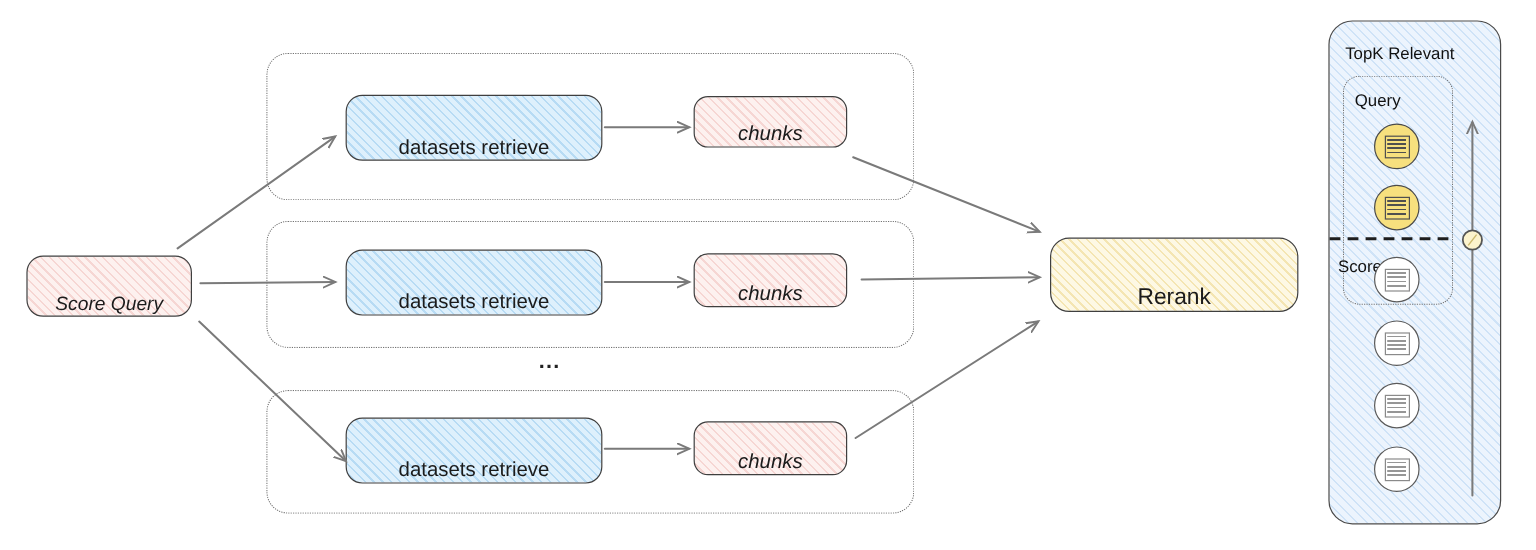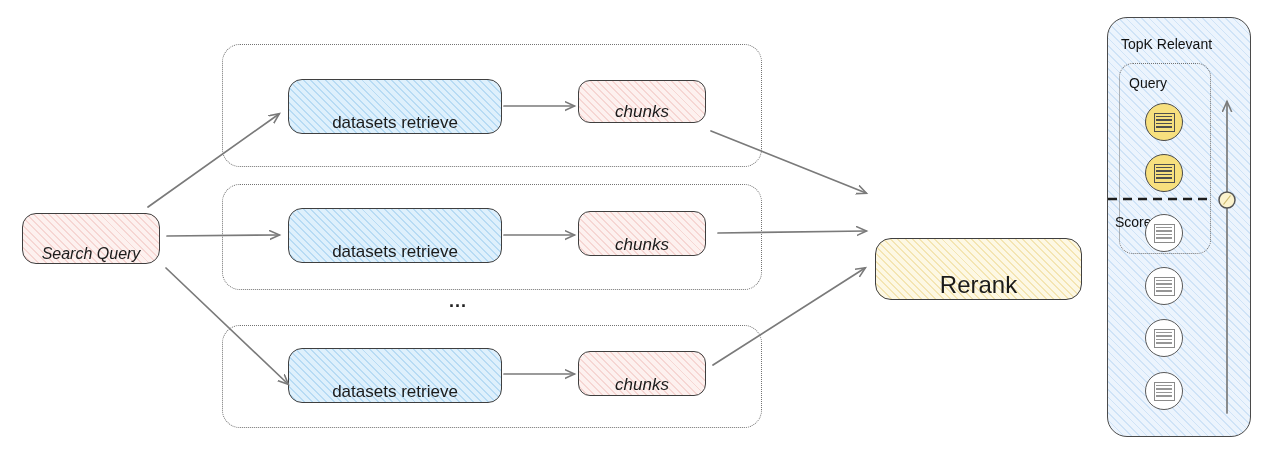--- a/index.html
+++ b/index.html
@@ -54,21 +54,21 @@
     background-clip:content-box;
   }
   #connector-layer { position:absolute; left:0; top:0; z-index:5; pointer-events:none; }
 </style>
 </head>
 <body>
 
 <div id="canvas">
 
   <div class="node hatch-pink" style="left:22px; top:213px; width:138px; height:51px; border-radius:14px; font-size:16px;">
-    <span>Search Query</span>
+    <span>Score Query</span>
   </div>
 
   <div class="dotted-group" style="left:222px; top:44px; width:540px; height:123px;"></div>
   <div class="node hatch-blue" style="left:288px; top:79px; width:214px; height:55px; border-radius:14px; font-size:17px;">
     <span>datasets retrieve</span>
   </div>
   <div class="node hatch-pink" style="left:578px; top:80px; width:128px; height:43px; border-radius:12px; font-size:17px;">
     <span>chunks</span>
   </div>
 
@@ -83,21 +83,21 @@
   <div class="ellipsis" style="left:440px; top:291px; width:36px; text-align:center;">...</div>
 
   <div class="dotted-group" style="left:222px; top:325px; width:540px; height:103px;"></div>
   <div class="node hatch-blue" style="left:288px; top:348px; width:214px; height:55px; border-radius:14px; font-size:17px;">
     <span>datasets retrieve</span>
   </div>
   <div class="node hatch-pink" style="left:578px; top:351px; width:128px; height:45px; border-radius:12px; font-size:17px;">
     <span>chunks</span>
   </div>
 
-  <div class="node hatch-yellow" style="left:875px; top:198px; width:207px; height:62px; border-radius:16px; font-size:24px;margin-top:40px;">
+  <div class="node hatch-yellow" style="left:875px; top:198px; width:207px; height:62px; border-radius:16px; font-size:19px;">
     <span>Rerank</span>
   </div>
 
   <div id="panel" class="hatch-panel">
     <div class="panel-label" style="left:13px; top:18px;">TopK Relevant</div>
 
     <div class="dotted-group" style="left:11px; top:45px; width:92px; height:191px; border-radius:14px;"></div>
     <div class="panel-label" style="left:21px; top:57px;">Query</div>
 
     <div class="doc-circle yellow" style="left:37px; top:85px;">

